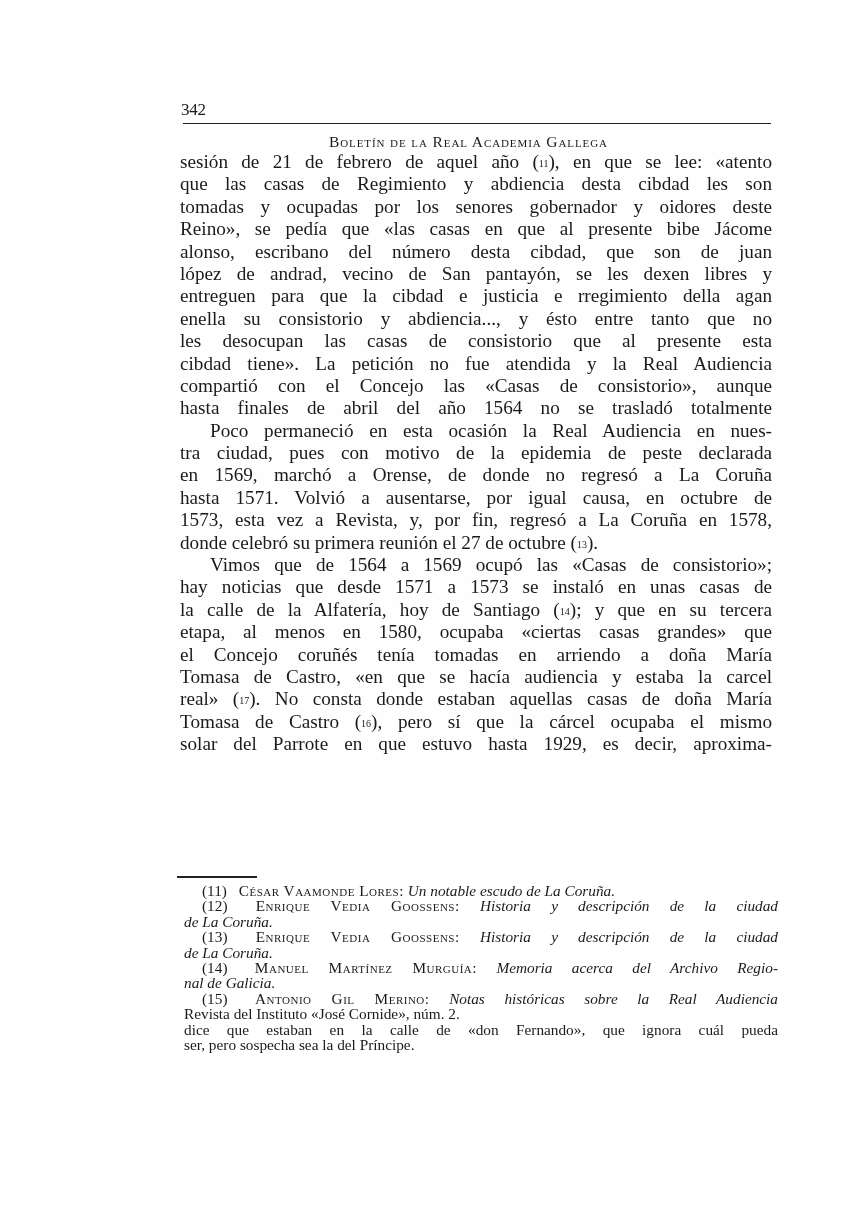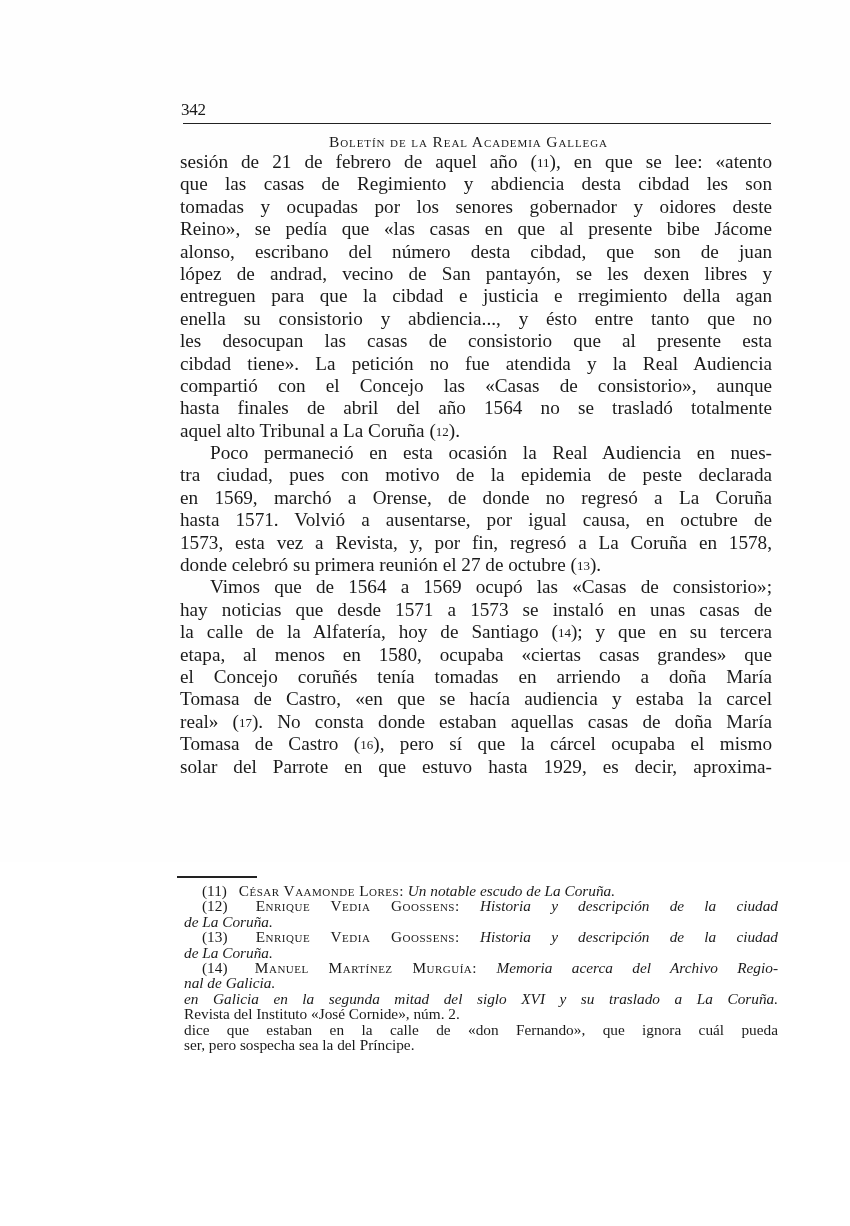--- a/index.html
+++ b/index.html
@@ -70,21 +70,21 @@
     text-align-last: justify;
     overflow: visible;
   }
   .line.last {
     text-align-last: left;
   }
   .line.indent {
     padding-left: 30px;
   }
   .fn-ref {
-    font-size: 13px;
+    font-size: 10px;
     position: relative;
     top: -1px;
   }
   .footnote-rule {
     position: absolute;
     left: 177px;
     top: 876px;
     width: 80px;
     height: 1.6px;
     background: #222;
@@ -128,21 +128,20 @@
     <div class="line">tomadas y ocupadas por los senores gobernador y oidores deste</div>
     <div class="line">Reino», se pedía que «las casas en que al presente bibe Jácome</div>
     <div class="line">alonso, escribano del número desta cibdad, que son de juan</div>
     <div class="line">lópez de andrad, vecino de San pantayón, se les dexen libres y</div>
     <div class="line">entreguen para que la cibdad e justicia e rregimiento della agan</div>
     <div class="line">enella su consistorio y abdiencia..., y ésto entre tanto que no</div>
     <div class="line">les desocupan las casas de consistorio que al presente esta</div>
     <div class="line">cibdad tiene». La petición no fue atendida y la Real Audiencia</div>
     <div class="line">compartió con el Concejo las «Casas de consistorio», aunque</div>
     <div class="line">hasta finales de abril del año 1564 no se trasladó totalmente</div>
-    <div class="line last"><span>aquel alto Tribunal a La Coruña (</span><span class="fn-ref">12</span><span>).</span></div>
 
     <div class="line indent">Poco permaneció en esta ocasión la Real Audiencia en nues-</div>
     <div class="line">tra ciudad, pues con motivo de la epidemia de peste declarada</div>
     <div class="line">en 1569, marchó a Orense, de donde no regresó a La Coruña</div>
     <div class="line">hasta 1571. Volvió a ausentarse, por igual causa, en octubre de</div>
     <div class="line">1573, esta vez a Revista, y, por fin, regresó a La Coruña en 1578,</div>
     <div class="line last"><span>donde celebró su primera reunión el 27 de octubre (</span><span class="fn-ref">13</span><span>).</span></div>
 
     <div class="line indent">Vimos que de 1564 a 1569 ocupó las «Casas de consistorio»;</div>
     <div class="line">hay noticias que desde 1571 a 1573 se instaló en unas casas de</div>
@@ -163,20 +162,20 @@
 
     <div class="fn-line indent"><span class="fn-num">(12)</span> <span class="author">Enrique Vedia Goossens:</span> <span class="title-it">Historia y descripción de la ciudad</span></div>
     <div class="fn-line last"><span class="title-it">de La Coruña.</span></div>
 
     <div class="fn-line indent"><span class="fn-num">(13)</span> <span class="author">Enrique Vedia Goossens:</span> <span class="title-it">Historia y descripción de la ciudad</span></div>
     <div class="fn-line last"><span class="title-it">de La Coruña.</span></div>
 
     <div class="fn-line indent"><span class="fn-num">(14)</span> <span class="author">Manuel Martínez Murguía:</span> <span class="title-it">Memoria acerca del Archivo Regio-</span></div>
     <div class="fn-line last"><span class="title-it">nal de Galicia.</span></div>
 
-    <div class="fn-line"><span class="title-it">en Galicia en la segunda mitad del siglo XVI y su traslado a La Coruña.</span></div>
+    <div class="fn-line indent"><span class="fn-num">(15)</span> <span class="author">Antonio Gil Merino:</span> <span class="title-it">Notas históricas sobre la Real Audiencia</span></div>
     <div class="fn-line last"><span>Revista del Instituto «José Cornide», núm. 2.</span></div>
 
     <div class="fn-line"><span>dice que estaban en la calle de «don Fernando», que ignora cuál pueda</span></div>
     <div class="fn-line last"><span>ser, pero sospecha sea la del Príncipe.</span></div>
   </div>
 
 </div>
 
 </body></html>

